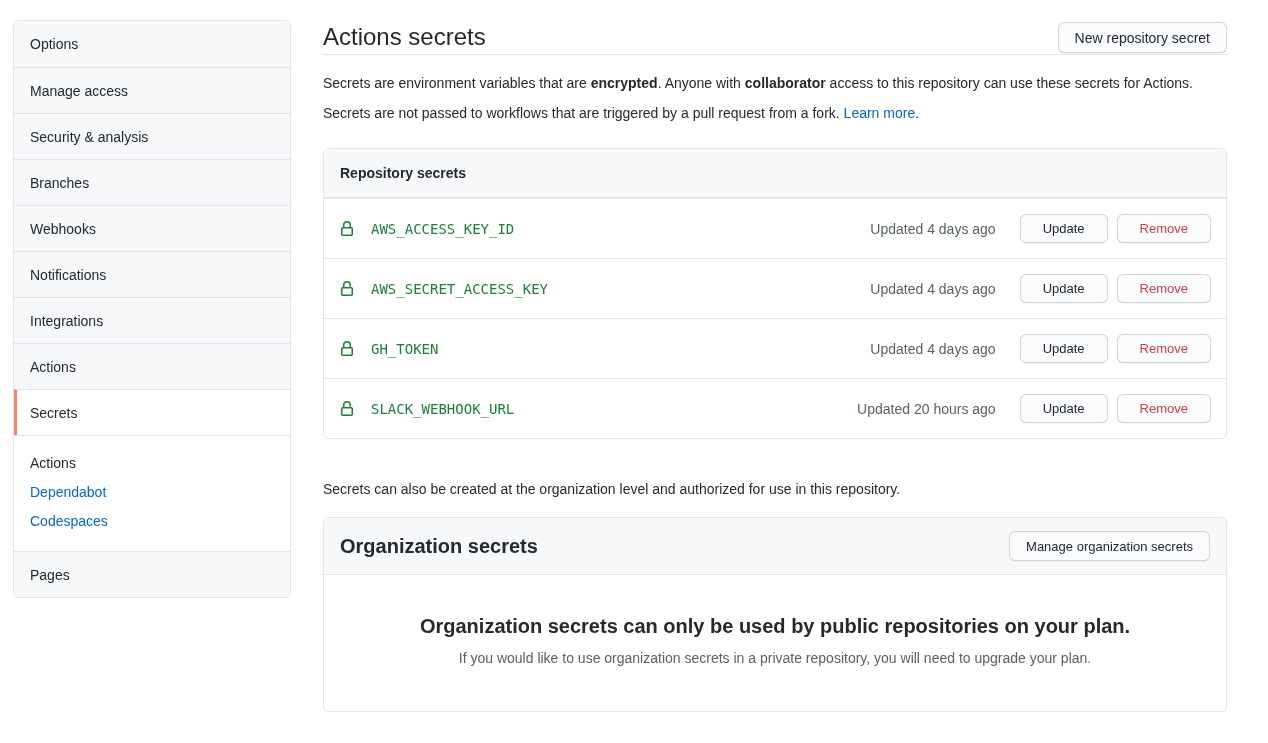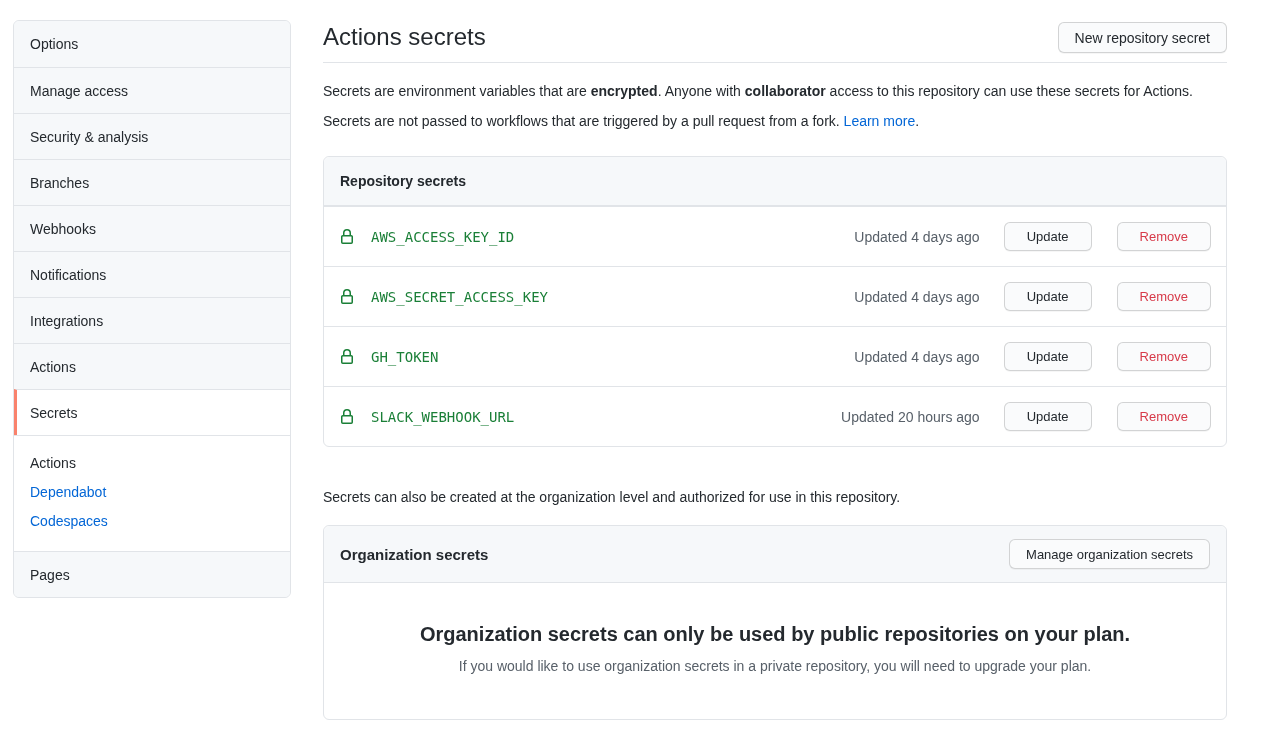--- a/index.html
+++ b/index.html
@@ -29,21 +29,21 @@
   }
   .subnav-item { line-height:29px; cursor:pointer; }
   .subnav-item.active { color:#24292e; font-weight:500; }
   .subnav-item.link { color:#0366d6; }
 
   
   .main { position:absolute; left:323px; top:20px; width:904px; }
 
   .main-header {
     display:flex; justify-content:space-between; align-items:flex-start;
-    border-bottom:1px solid #e1e4e8; padding-bottom:8px;
+    border-bottom:1px solid #e1e4e8; 
   }
   .page-title { font-size:24px; font-weight:400; line-height:34px; color:#24292e; }
 
   .btn {
     display:inline-flex; align-items:center; justify-content:center;
     background:#fafbfc; border:1px solid rgba(27,31,35,0.18); border-radius:6px;
     font-family:"Liberation Sans", sans-serif; font-size:14px; font-weight:500;
     color:#24292e; cursor:pointer; box-shadow:0 1px 0 rgba(27,31,35,0.04);
   }
   .btn-primary-like { height:31px; padding:0 16px; margin-top:2px; }
@@ -67,30 +67,30 @@
     border-top:1px solid #e1e4e8;
   }
   .secret-row:first-of-type { border-top:none; }
   .lock-wrap { width:16px; height:16px; display:flex; }
   .secret-name {
     font-family:"DejaVu Sans Mono","Liberation Mono",monospace;
     font-size:14px; color:#1a7f37; margin-left:16px;
   }
   .row-spacer { flex:1; }
   .row-updated { font-size:14px; color:#586069; margin-right:24px; }
-  .row-btn + .row-btn { margin-left:25px; }
+  .row-btn + .row-btn { margin-left:9px; }
 
   .org-note { font-size:14px; margin-top:42px; color:#24292e; }
 
   .org-header {
     background:#f6f8fa; border-bottom:1px solid #e1e4e8;
     padding:13px 16px; border-radius:6px 6px 0 0;
     display:flex; justify-content:space-between; align-items:center;
   }
-  .org-title { font-size:15px; font-weight:600; }
+  .org-title { font-size:20px; font-weight:600; }
   .btn-org { height:30px; padding:12px 16px; font-size:13px; }
   .blankslate { text-align:center; padding:36px 40px 42px 40px; }
   .blankslate-title { font-size:20px; font-weight:600; color:#24292e; line-height:30px; }
   .blankslate-sub { font-size:14px; color:#586069; margin-top:7px; line-height:21px; }
 </style>
 </head>
 <body>
 
 <nav class="sidebar">
   <div class="side-item">

